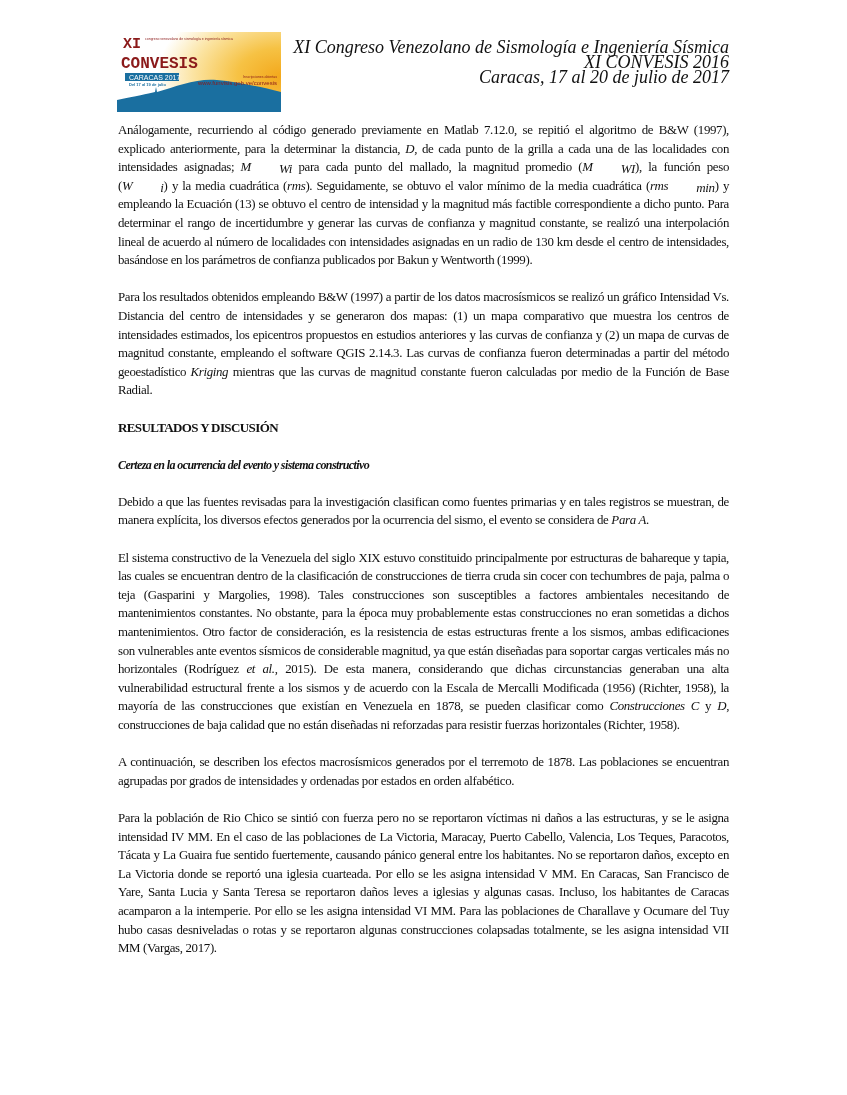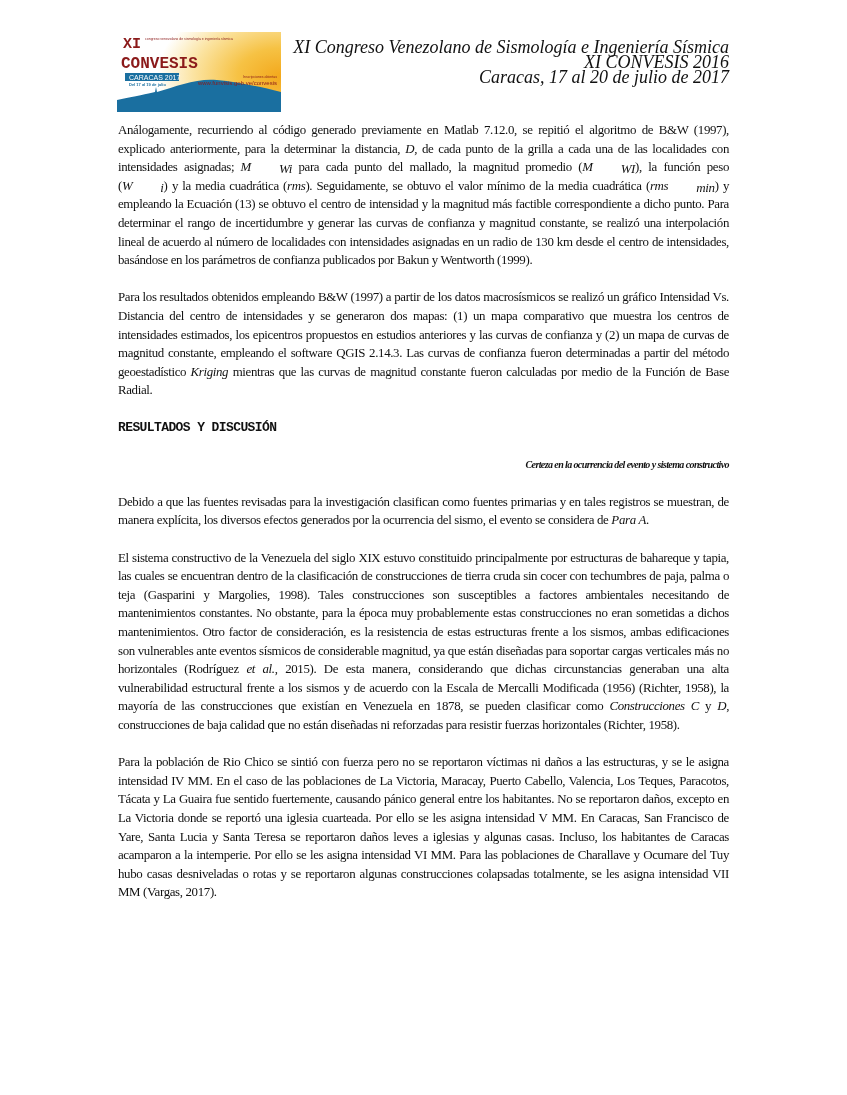--- a/index.html
+++ b/index.html
@@ -6,22 +6,22 @@
   body { width: 847px; height: 1095px; position: relative; overflow: hidden;
          font-family: "Liberation Serif", serif; color: #111; }
   .logo { position: absolute; left: 117px; top: 32px; width: 164px; height: 80px; overflow: hidden; }
   .logo svg { display: block; }
   .header { position: absolute; right: 118px; top: 40px; text-align: right;
             font-style: italic; font-size: 18px; line-height: 15.2px; }
   .header .trabajo { color: #e0001b; margin-top: 12px; }
   .content { position: absolute; left: 118px; top: 121px; width: 611px;
              font-size: 12.9px; line-height: 18.6px; letter-spacing: -0.35px; }
   .content p { margin: 0 0 18.6px 0; text-align: justify; }
-  .content h2 { font-size: 13px; font-weight: bold; margin: 0 0 18.6px 0; line-height: 18.6px; letter-spacing: -0.6px; font-family: Liberation Mono, monospace; }
-  .content h3 { font-size: 10px; font-weight: bold; font-style: italic; margin: 0 0 18.6px 0; line-height: 18.6px; letter-spacing: -0.6px; text-align: right; }
+  .content h2 { font-size: 13px; font-weight: bold; margin: 0 0 18.6px 0; line-height: 18.6px; letter-spacing: -0.6px; }
+  .content h3 { font-size: 12px; font-weight: bold; font-style: italic; margin: 0 0 18.6px 0; line-height: 18.6px; letter-spacing: -0.6px; }
   sub { font-size: 13px; vertical-align: -2px; line-height: 0; margin-left: 28px; }
   i { font-style: italic; }
 </style>
 </head>
 <body>
 
 <div class="logo">
   <svg width="164" height="80" viewBox="0 0 164 80">
     <defs>
       <radialGradient id="sun" cx="1" cy="0.55" r="1">
@@ -58,15 +58,16 @@
 
   <h2>RESULTADOS Y DISCUSIÓN</h2>
 
   <h3>Certeza en la ocurrencia del evento y sistema constructivo</h3>
 
   <p><span>Debido a que las fuentes revisadas para la investigación clasifican como fuentes primarias y en tales registros se muestran, de manera explícita, los diversos efectos generados por la ocurrencia del sismo, el evento se considera de </span><i>Para A</i><span>.</span></p>
 
   <p><span>El sistema constructivo de la Venezuela del siglo XIX estuvo constituido principalmente por estructuras de bahareque y tapia, las cuales se encuentran dentro de la clasificación de construcciones de tierra cruda sin cocer con techumbres de paja, palma o teja (Gasparini y Margolies, 1998). Tales construcciones son susceptibles a factores ambientales necesitando de mantenimientos constantes. No obstante, para la época muy probablemente estas construcciones no eran sometidas a dichos mantenimientos. Otro factor de consideración, es la resistencia de estas estructuras frente a los sismos, ambas edificaciones son vulnerables ante eventos sísmicos de considerable magnitud, ya que están diseñadas para soportar cargas verticales más no horizontales (Rodríguez </span><i>et al.</i><span>, 2015). De esta manera, considerando que dichas circunstancias generaban una alta vulnerabilidad estructural frente a los sismos y de acuerdo con la Escala de Mercalli Modificada (1956) (Richter, 1958), la mayoría de las construcciones que existían en Venezuela en 1878, se pueden clasificar como </span><i>Construcciones C</i><span> y </span><i>D</i><span>, construcciones de baja calidad que no están diseñadas ni reforzadas para resistir fuerzas horizontales (Richter, 1958).</span></p>
 
 
+  <p>A continuación, se describen los efectos macrosísmicos generados por el terremoto de 1878. Las poblaciones se encuentran agrupadas por grados de intensidades y ordenadas por estados en orden alfabético.</p>
 
   <p>Para la población de Rio Chico se sintió con fuerza pero no se reportaron víctimas ni daños a las estructuras, y se le asigna intensidad IV MM. En el caso de las poblaciones de La Victoria, Maracay, Puerto Cabello, Valencia, Los Teques, Paracotos, Tácata y La Guaira fue sentido fuertemente, causando pánico general entre los habitantes. No se reportaron daños, excepto en La Victoria donde se reportó una iglesia cuarteada. Por ello se les asigna intensidad V MM. En Caracas, San Francisco de Yare, Santa Lucia y Santa Teresa se reportaron daños leves a iglesias y algunas casas. Incluso, los habitantes de Caracas acamparon a la intemperie. Por ello se les asigna intensidad VI MM. Para las poblaciones de Charallave y Ocumare del Tuy hubo casas desniveladas o rotas y se reportaron algunas construcciones colapsadas totalmente, se les asigna intensidad VII MM (Vargas, 2017).</p>
 </div>
 
 </body></html>

